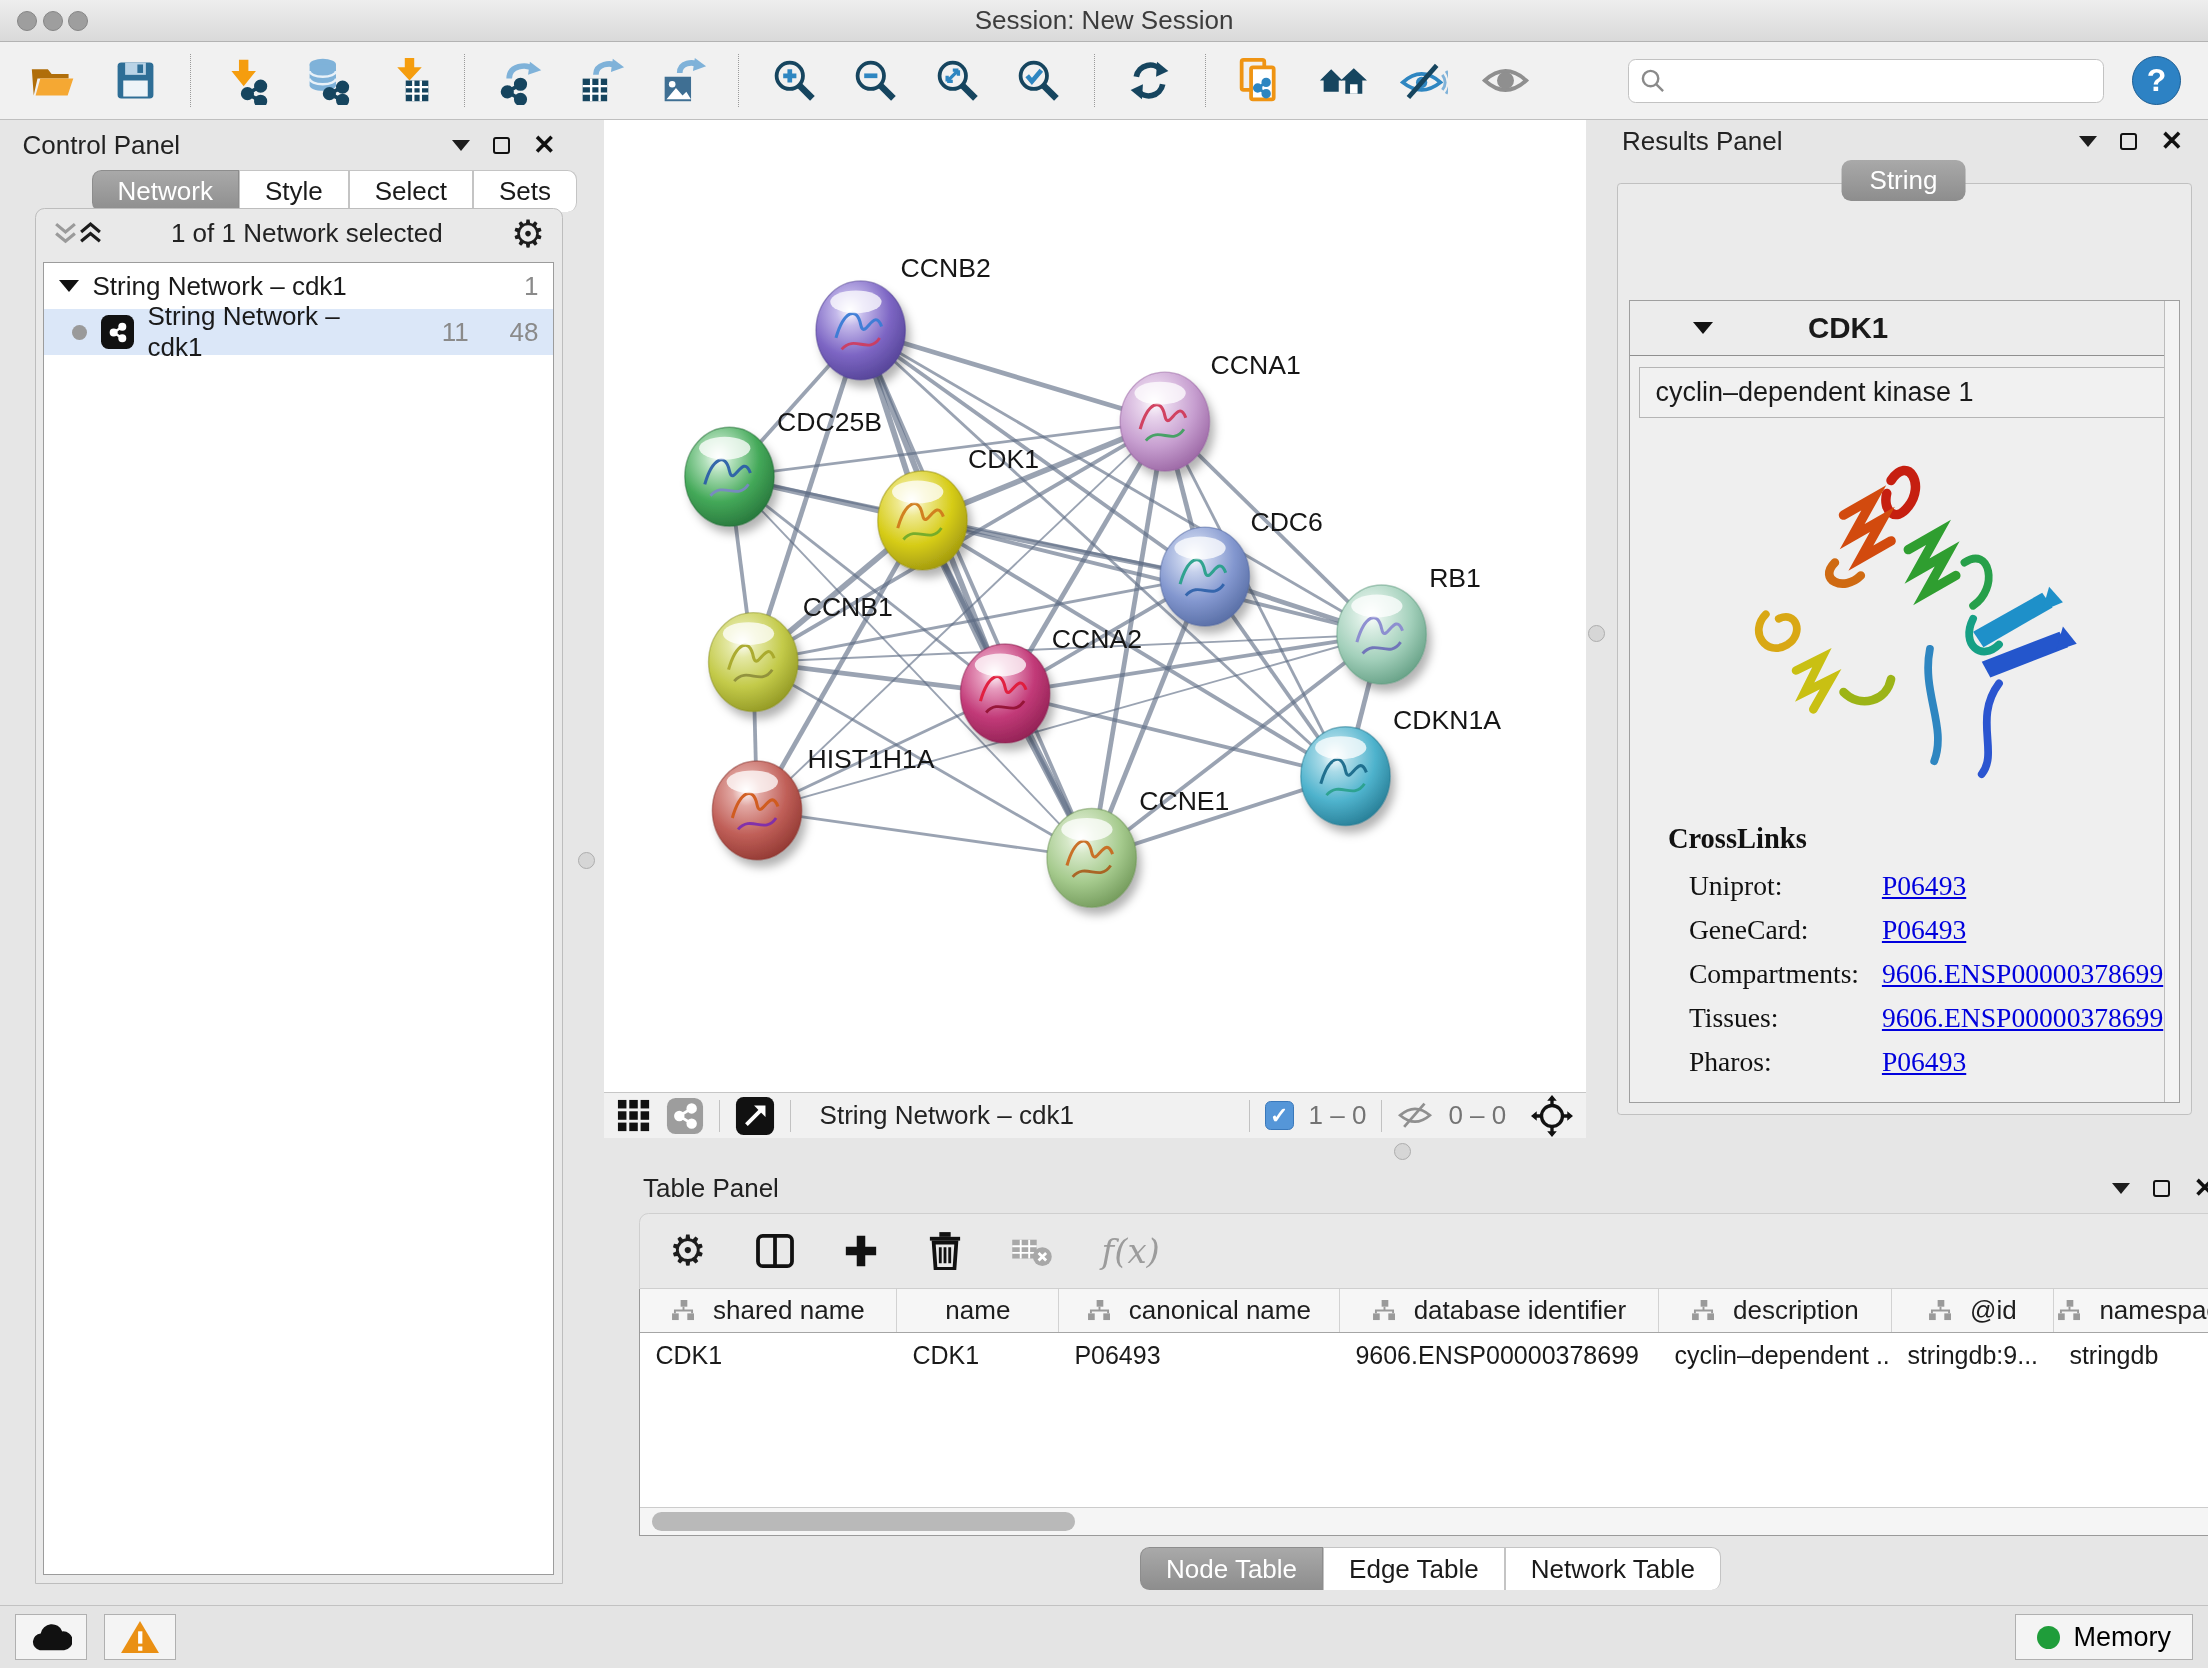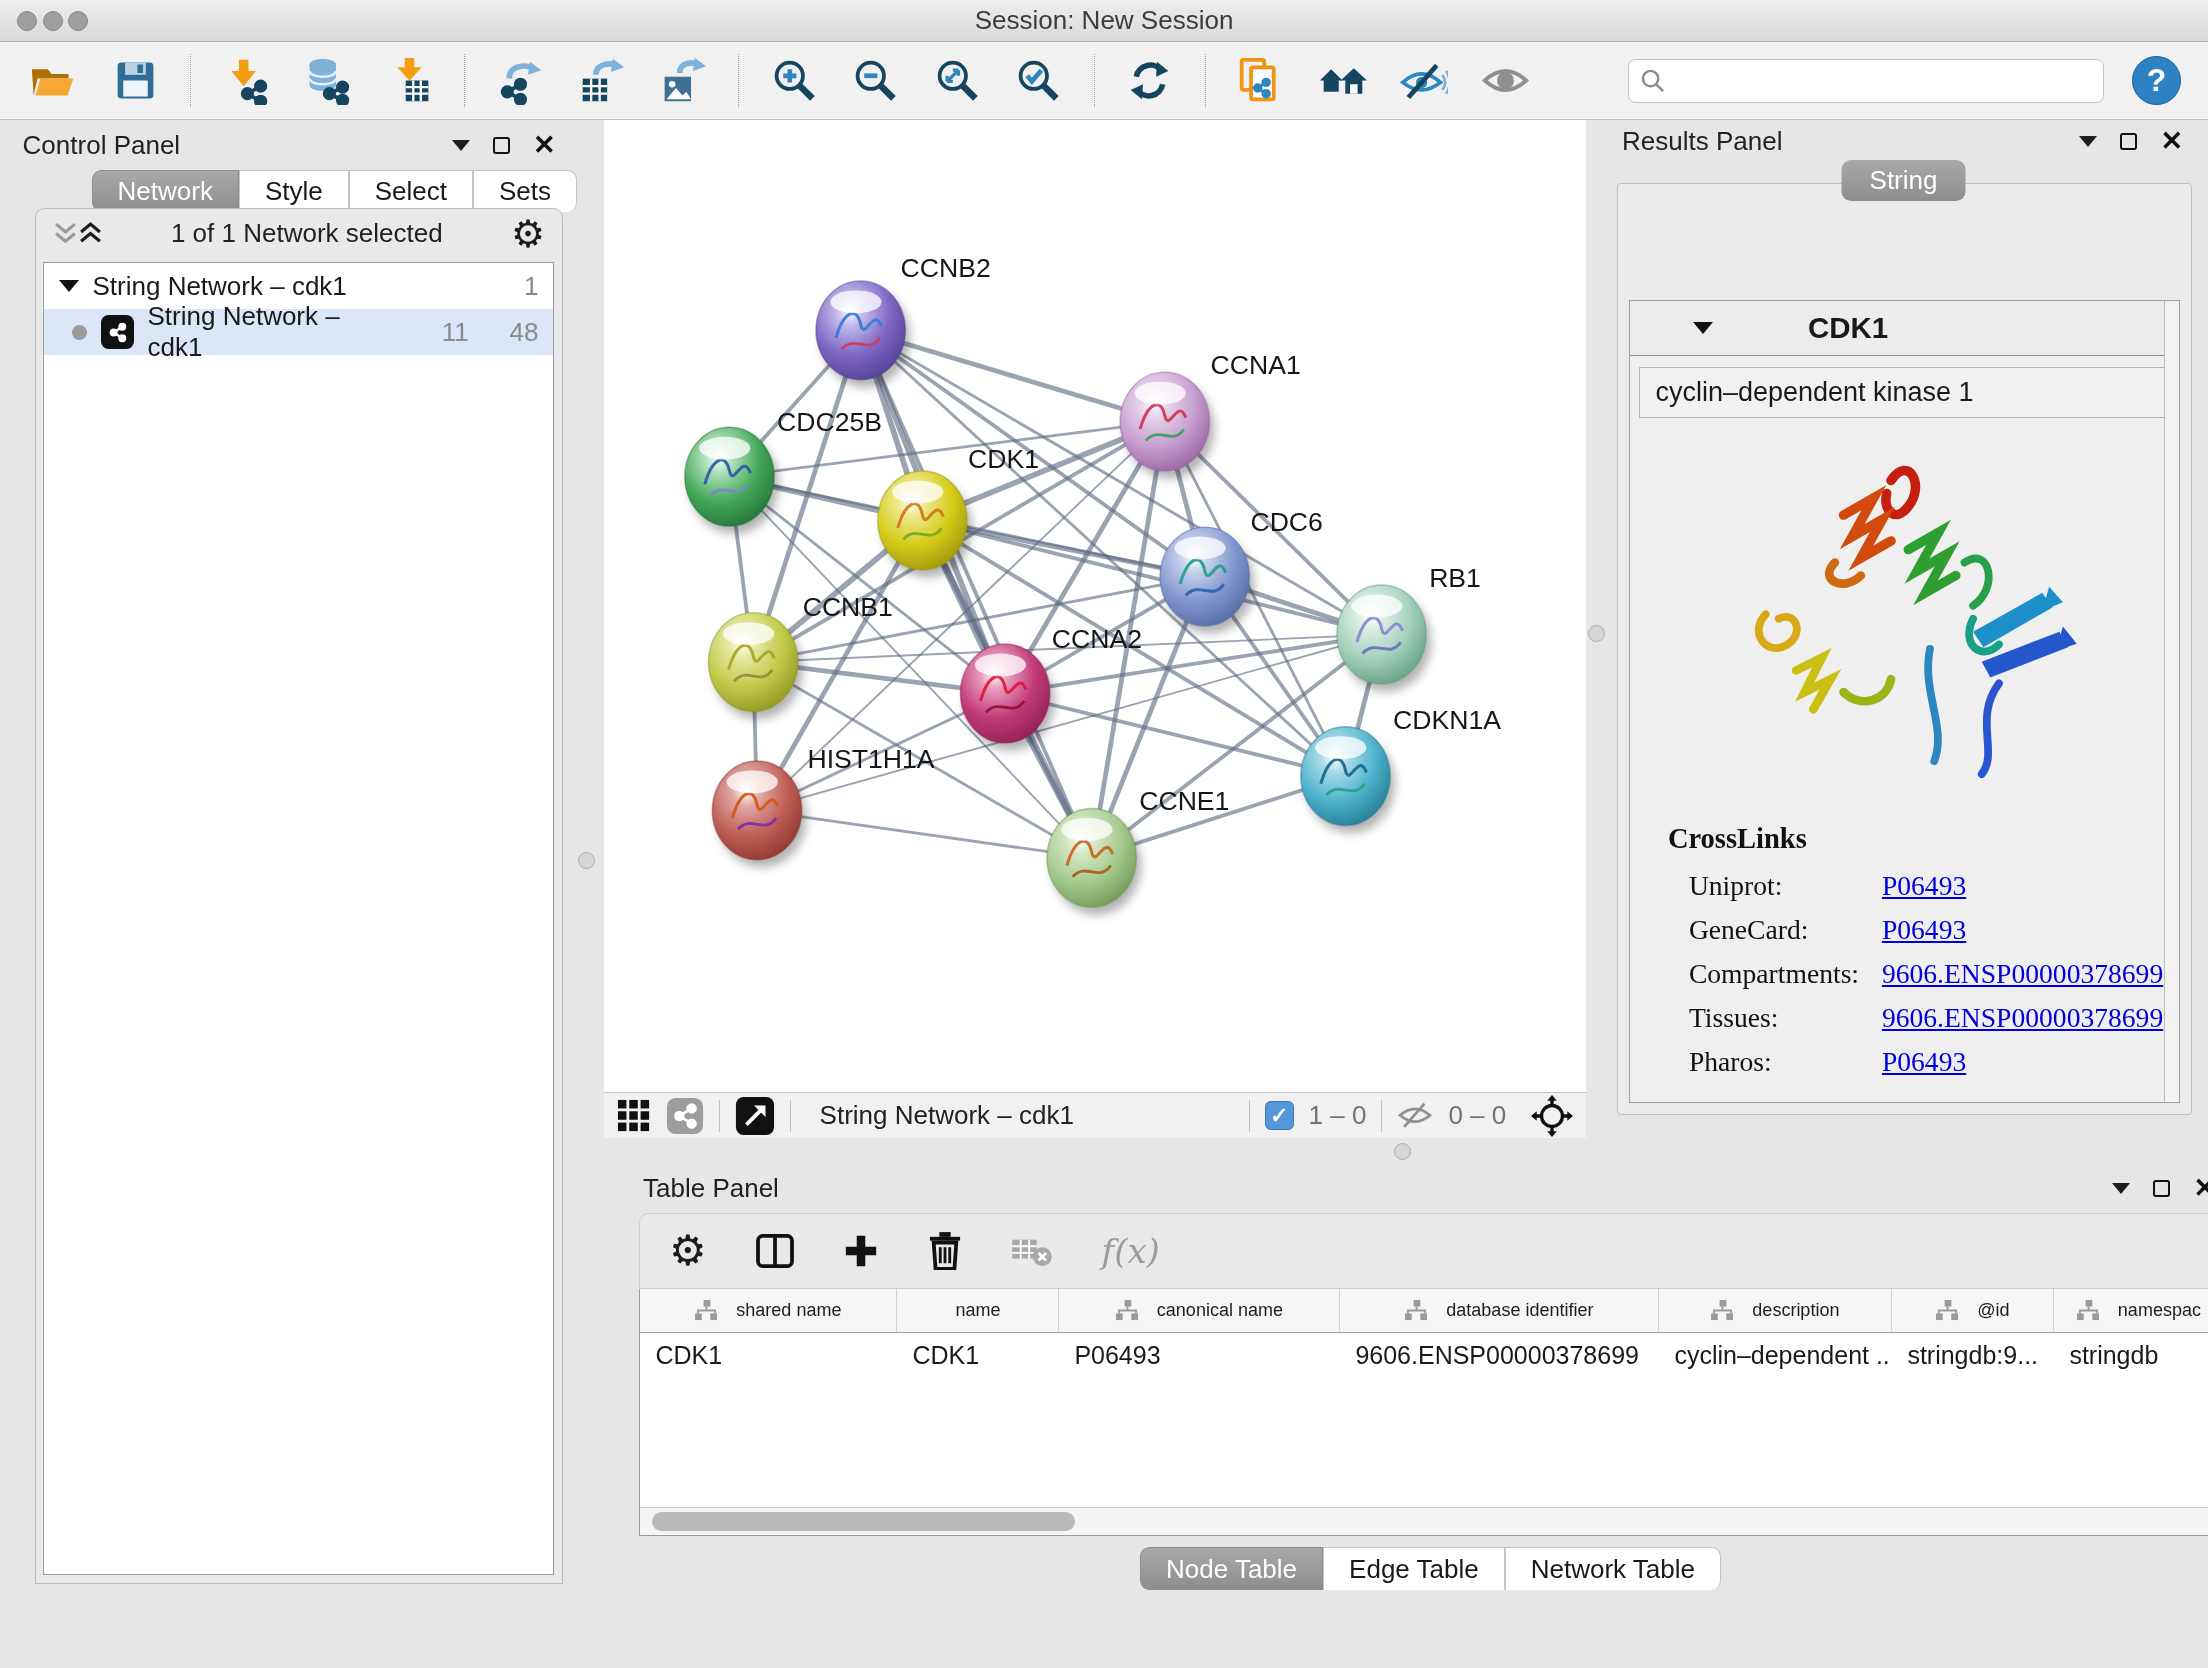--- a/index.html
+++ b/index.html
@@ -101,21 +101,21 @@
   
   #table-panel { left:628px; top:1165px; width:1605px; height:440px; }
   .tp-head { display:flex; align-items:center; padding:7.6px 17px 0 15px; }
   .tp-head .win-btns { margin-left:auto; }
   .tp-toolbar { position:absolute; left:11.4px; top:48px; width:1582px; height:76px; background:#e9e9e9;
                 border:1px solid #cfcfcf; border-radius:9.5px 9.5px 0 0; display:flex; align-items:center; gap:49px; padding-left:28.5px; }
   .fx { font-family:"DejaVu Serif", serif; font-style:italic; font-size:34px; color:#9c9c9c; }
   .tbl { position:absolute; left:11.4px; top:124px; width:1582px; height:247px; background:#fff;
          border:1.9px solid #9a9a9a; border-top:none; display:flex; flex-direction:column; overflow:hidden; }
   .thead { display:flex; height:44px; background:#f6f6f6; border-bottom:1.9px solid #a5a5a5; flex:none; }
-  .th { display:flex; align-items:center; justify-content:center; gap:18px; font-size:18px; color:#1d1d1d;
+  .th { display:flex; align-items:center; justify-content:center; gap:18px; font-size:26px; color:#1d1d1d;
         border-right:1px solid #d2d2d2; overflow:hidden; white-space:nowrap; flex:none; cursor:pointer; }
   .trow { display:flex; height:44px; align-items:center; flex:none; }
   .td { padding-left:15px; font-size:25px; overflow:hidden; white-space:nowrap; flex:none; }
   .tbody-space { flex:1; }
   .hscroll { height:28.5px; background:#f5f5f5; border-top:1px solid #cccccc; position:relative; flex:none; }
   .hthumb { position:absolute; left:11.4px; top:4.8px; width:423px; height:19px; border-radius:9.5px; background:#b9b9b9; }
   .tp-tabs { position:absolute; left:0; right:0; top:382px; display:flex; justify-content:center; }
   .tp-tabs .tab { font-size:26px; padding:5.7px 25px; }
   .tp-tabs .tab.sel { background:linear-gradient(#a9a9a9,#8d8d8d); color:#fff; border-radius:9.5px 0 0 9.5px; }
 
@@ -811,15 +811,33 @@
         <div class="hthumb"></div>
       </div>
     </div>
     <div class="tp-tabs">
       <span class="tab sel">Node Table</span>
       <span class="tab">Edge Table</span>
       <span class="tab">Network Table</span>
     </div>
   </div>
 
+  <div class="abs" id="status-bar">
+    <button class="sbtn">
+      <svg width="42" height="30" viewBox="0 0 44 32">
+        <path d="M10 30 a9 9 0 0 1 1 -17.8 A12 12 0 0 1 34 10 a8 8 0 0 1 2 20 Z" fill="#111"></path>
+      </svg>
+    </button>
+    <button class="sbtn">
+      <svg width="40" height="36" viewBox="0 0 42 38">
+        <path d="M21 2 L41 36 H1 Z" fill="#ea9014"></path>
+        <rect x="19" y="13" width="4.5" height="13" fill="#fff"></rect>
+        <rect x="19" y="29" width="4.5" height="4.5" fill="#fff"></rect>
+      </svg>
+    </button>
+    <button class="membtn">
+      <span class="greendot"></span>
+      <span>Memory</span>
+    </button>
+  </div>
 
 </div>
 
 
 </body></html>

